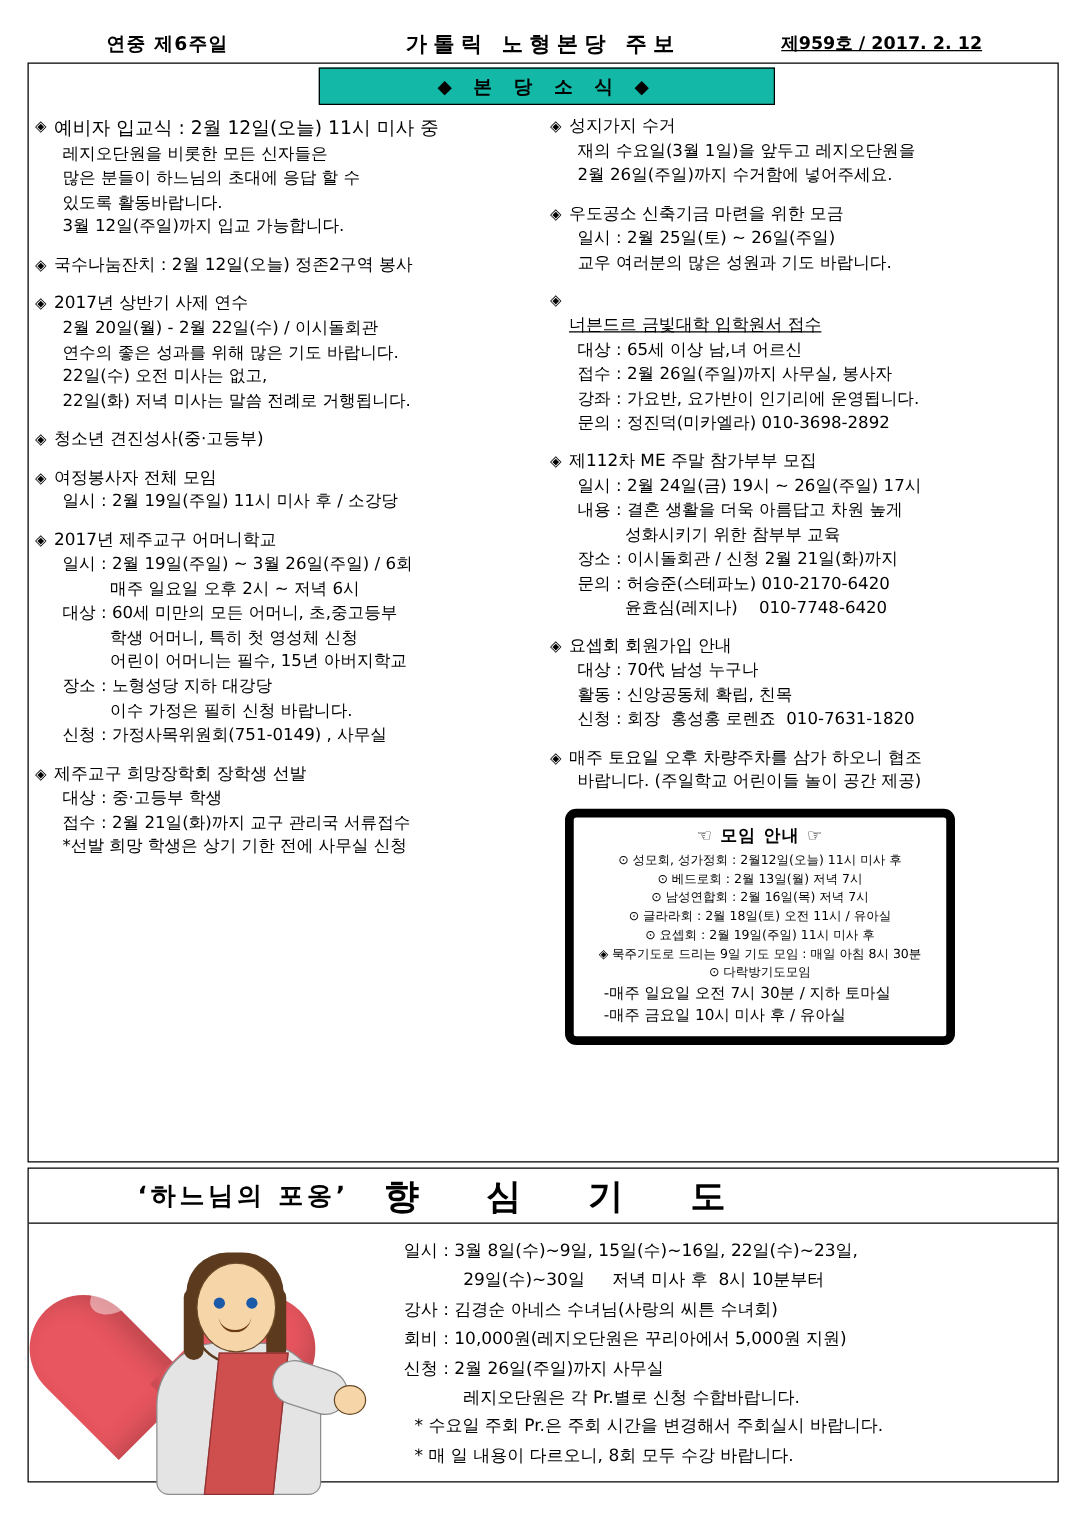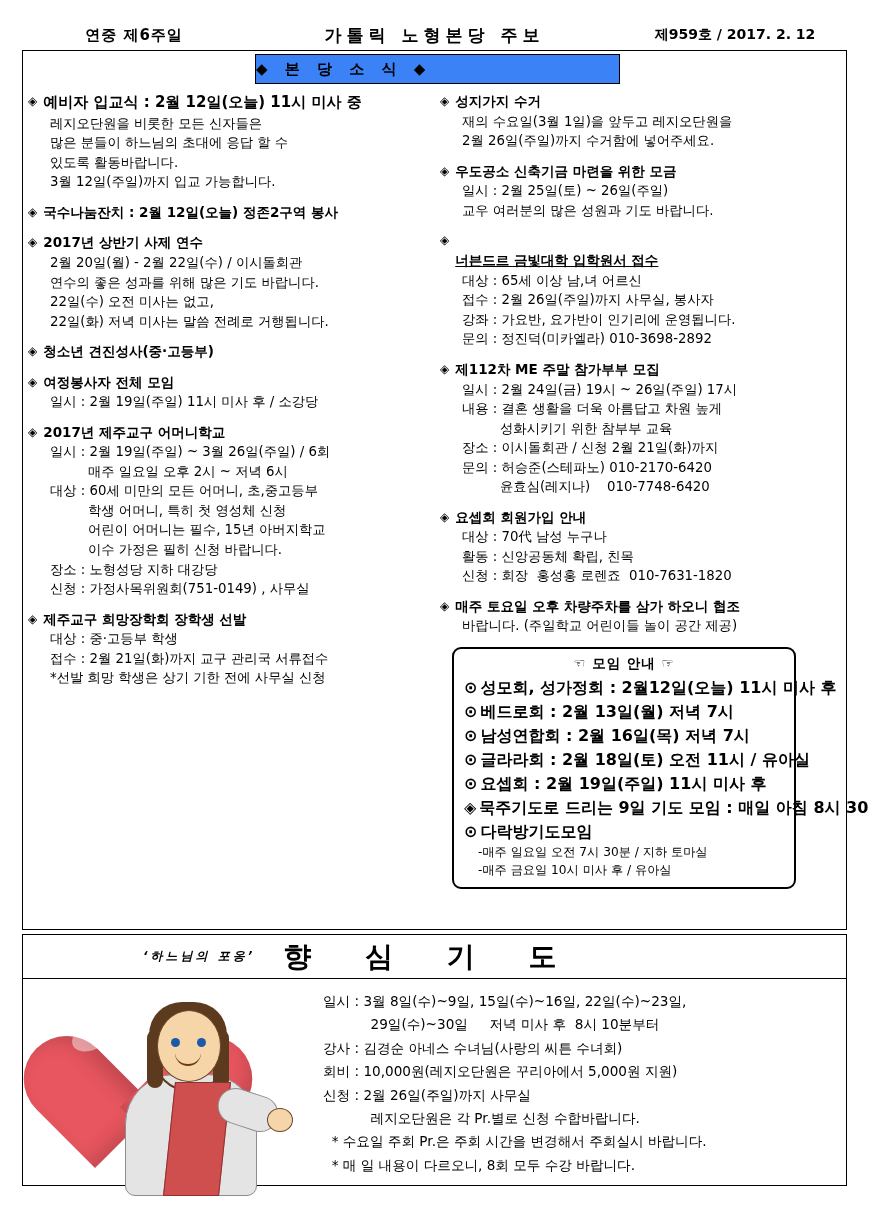--- a/index.html
+++ b/index.html
@@ -30,41 +30,42 @@
     height: 26px;
     display: flex;
     align-items: center;
     justify-content: space-between;
     font-weight: bold;
     font-size: 15px;
     letter-spacing: 1px;
   }
   .masthead .left { width: 220px; text-align: center; }
   .masthead .center { flex: 1; text-align: center; font-size: 17px; letter-spacing: 5px; }
-  .masthead .right { width: 220px; text-align: center; font-size: 14px; letter-spacing: 0px; font-weight: bold;}
+  .masthead .right { width: 220px; font-size: 14px; letter-spacing: 0px; font-weight: bold; text-decoration: underline;}
 
   
   .frame {
     position: absolute;
     top: 50px;
     left: 22px;
     width: 825px;
     height: 880px;
     border: 1px solid #000;
     box-sizing: border-box;
   }
   .banner {
     position: absolute;
     top: 54px;
     left: 255px;
     width: 365px;
     height: 30px;
     border: 1px solid #000;
-    background: #3b82f6;
-    box-sizing: border-box;
+    background: #14b8a6;
+    box-sizing: border-box;
+    text-align: center;
     font-weight: bold;
     font-size: 15px;
     line-height: 28px;
     letter-spacing: 6px;
     z-index: 3;
   }
 
   
   .cols {
     position: absolute;
@@ -89,52 +90,53 @@
     font-size: 13.5px;
     font-weight: bold;
     line-height: 1.45;
   }
   .diamond {
     flex: 0 0 auto;
     margin-right: 6px;
     font-size: 12px;
     line-height: 1.5;
   }
-  .item-head .htext { font-weight: bold; }
+  .item-head .htext { font-weight: normal; }
   .item-head .htext.big { font-size: 15px; }
   .lines { padding-left: 22px; }
   .line {
     font-size: 13.3px;
     line-height: 1.47;
     white-space: pre;
   }
   .u { text-decoration: underline; margin-top: 20px; }
 
   
   .meet-box {
     margin-top: 6px;
     margin-left: 12px;
-    width: 344px;
-    border: 2px solid #000000;
+    width: 312px;
+    border: 7px solid #000000;
     border-radius: 9px;
     box-sizing: border-box;
     padding: 6px 10px 8px 10px;
   }
   .meet-title {
     text-align: center;
     font-weight: bold;
     font-size: 13.5px;
     letter-spacing: 1px;
     margin-bottom: 3px;
   }
   .meet-line {
-    font-size: 16px;
+    font-size: 10px;
     line-height: 1.5;
     white-space: pre;
-    font-weight: bold;
+    font-weight: normal;
+    text-align: center;
   }
   .meet-line .bul { margin-right: 3px; }
   .meet-sub {
     font-size: 12.2px;
     line-height: 1.45;
     white-space: pre;
     padding-left: 14px;
   }
 
   
@@ -152,23 +154,22 @@
     top: 0;
     left: 0;
     width: 823px;
     height: 44px;
     border-bottom: 1px solid #000;
     box-sizing: border-box;
     display: flex;
     align-items: center;
   }
   .bt-quote {
-    margin-left: 120px;
-    font-size: 12px;
-    font-style: italic;
+    margin-left: 87px;
+    font-size: 20px;
     letter-spacing: 3px;
     font-weight: bold;
   }
   .bt-big {
     margin-left: 28px;
     font-size: 28px;
     font-weight: bold;
     letter-spacing: 22px;
   }
   .bottom-body {
@@ -385,22 +386,22 @@
         <div class="item-head">
           <span class="diamond">◈</span>
           <span class="htext">2017년 제주교구 어머니학교</span>
         </div>
         <div class="lines">
           <div class="line">일시 : 2월 19일(주일) ~ 3월 26일(주일) / 6회</div>
           <div class="line">         매주 일요일 오후 2시 ~ 저녁 6시</div>
           <div class="line">대상 : 60세 미만의 모든 어머니, 초,중고등부</div>
           <div class="line">         학생 어머니, 특히 첫 영성체 신청</div>
           <div class="line">         어린이 어머니는 필수, 15년 아버지학교</div>
+          <div class="line">장소 : 노형성당 지하 대강당</div>
           <div class="line">         이수 가정은 필히 신청 바랍니다.</div>
-          <div class="line">장소 : 노형성당 지하 대강당</div>
           <div class="line">신청 : 가정사목위원회(751-0149) , 사무실</div>
         </div>
       </div>
 
       <div class="item">
         <div class="item-head">
           <span class="diamond">◈</span>
           <span class="htext">제주교구 희망장학회 장학생 선발</span>
         </div>
         <div class="lines">

